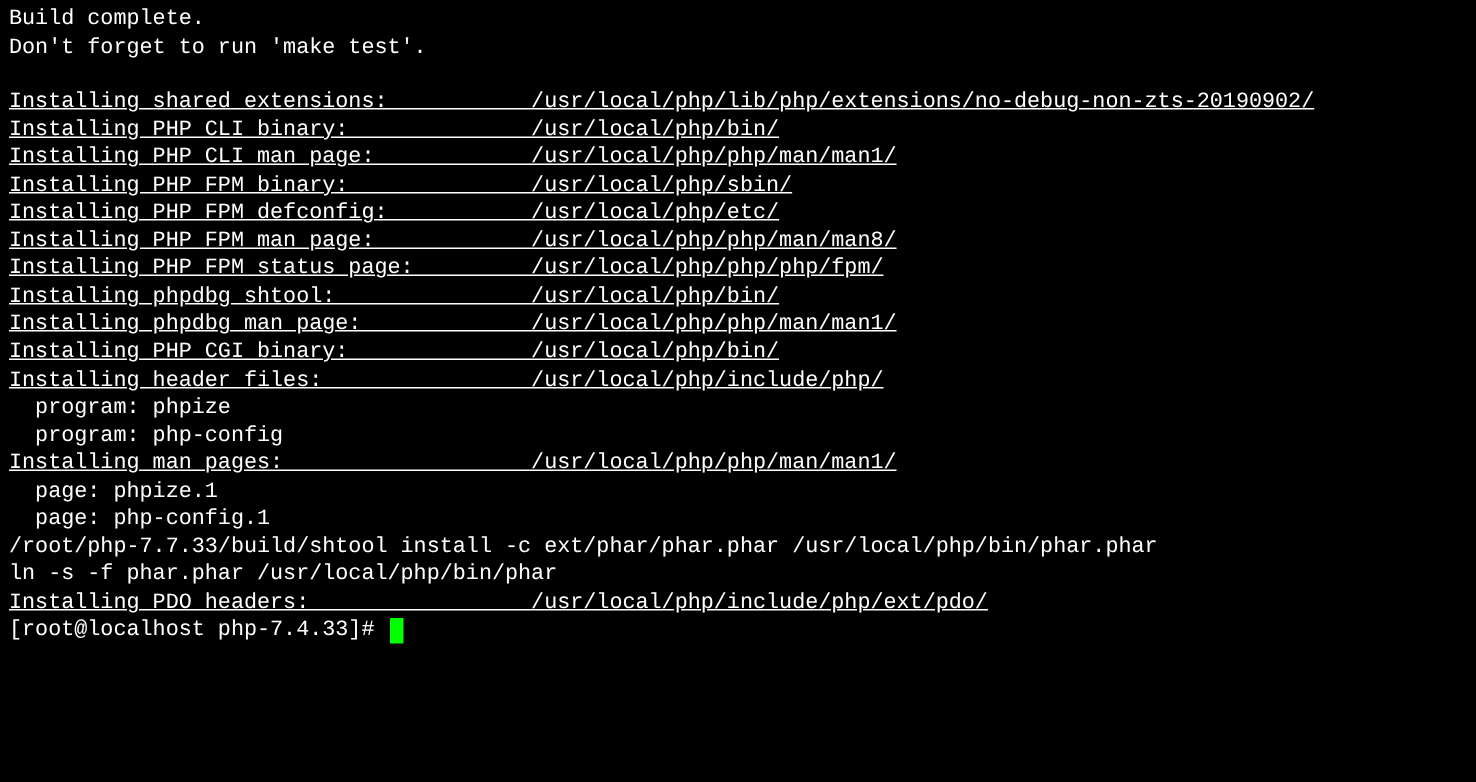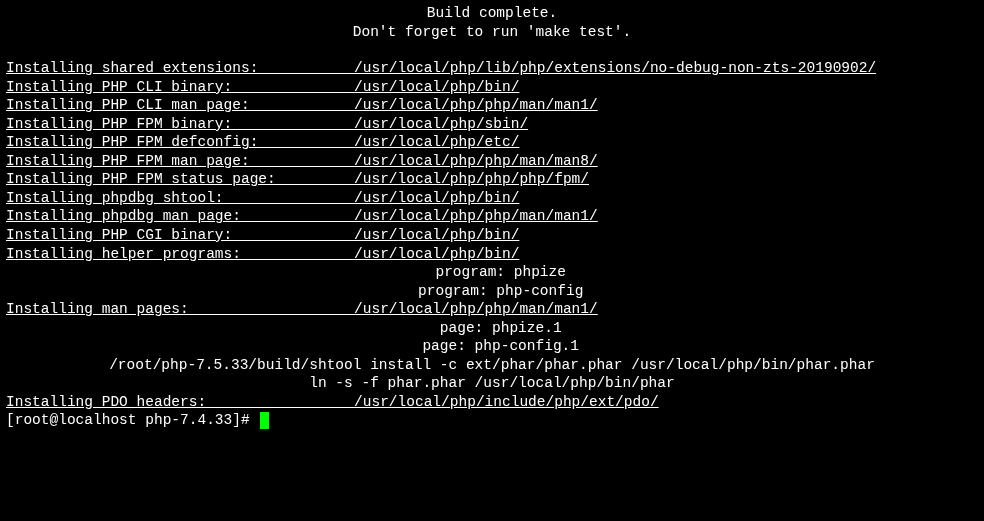--- a/index.html
+++ b/index.html
@@ -10,21 +10,20 @@
       font-family: "Consolas", "Courier New", monospace;
       font-size: 14.5px;
       line-height: 1.28;
       width: 984px;
       height: 521px;
       box-sizing: border-box;
       overflow: hidden;
     }
     .line {
       white-space: pre;
-      text-align: center;
     }
     .install-line {
       white-space: pre;
       text-decoration: underline;
     }
     .prompt-line {
       white-space: pre;
       display: flex;
       align-items: center;
     }
@@ -51,30 +50,30 @@
     <div class="install-line">Installing shared extensions:           /usr/local/php/lib/php/extensions/no-debug-non-zts-20190902/</div>
     <div class="install-line">Installing PHP CLI binary:              /usr/local/php/bin/</div>
     <div class="install-line">Installing PHP CLI man page:            /usr/local/php/php/man/man1/</div>
     <div class="install-line">Installing PHP FPM binary:              /usr/local/php/sbin/</div>
     <div class="install-line">Installing PHP FPM defconfig:           /usr/local/php/etc/</div>
     <div class="install-line">Installing PHP FPM man page:            /usr/local/php/php/man/man8/</div>
     <div class="install-line">Installing PHP FPM status page:         /usr/local/php/php/php/fpm/</div>
     <div class="install-line">Installing phpdbg shtool:               /usr/local/php/bin/</div>
     <div class="install-line">Installing phpdbg man page:             /usr/local/php/php/man/man1/</div>
     <div class="install-line">Installing PHP CGI binary:              /usr/local/php/bin/</div>
-    <div class="install-line">Installing helper programs:             /usr/local/php/bin/</div>
+    <div class="install-line">Installing header files:                /usr/local/php/include/php/</div>
   </div>
 
 <div class="line">  program: phpize</div>
 <div class="line">  program: php-config</div>
 
 <div class="install-line" id="man-pages-line">Installing man pages:                   /usr/local/php/php/man/man1/</div>
 
 <div class="line">  page: phpize.1</div>
 <div class="line">  page: php-config.1</div>
 
-<div class="line">/root/php-7.5.33/build/shtool install -c ext/phar/phar.phar /usr/local/php/bin/phar.phar</div>
+<div class="line">/root/php-7.7.33/build/shtool install -c ext/phar/phar.phar /usr/local/php/bin/phar.phar</div>
 <div class="line">ln -s -f phar.phar /usr/local/php/bin/phar</div>
 <div class="install-line" id="pdo-line">Installing PDO headers:                 /usr/local/php/include/php/ext/pdo/</div>
 
 <div class="prompt-line">
   <span>[root@localhost php-7.4.33]# </span><span class="cursor"></span>
 </div>
 
 </body></html>

